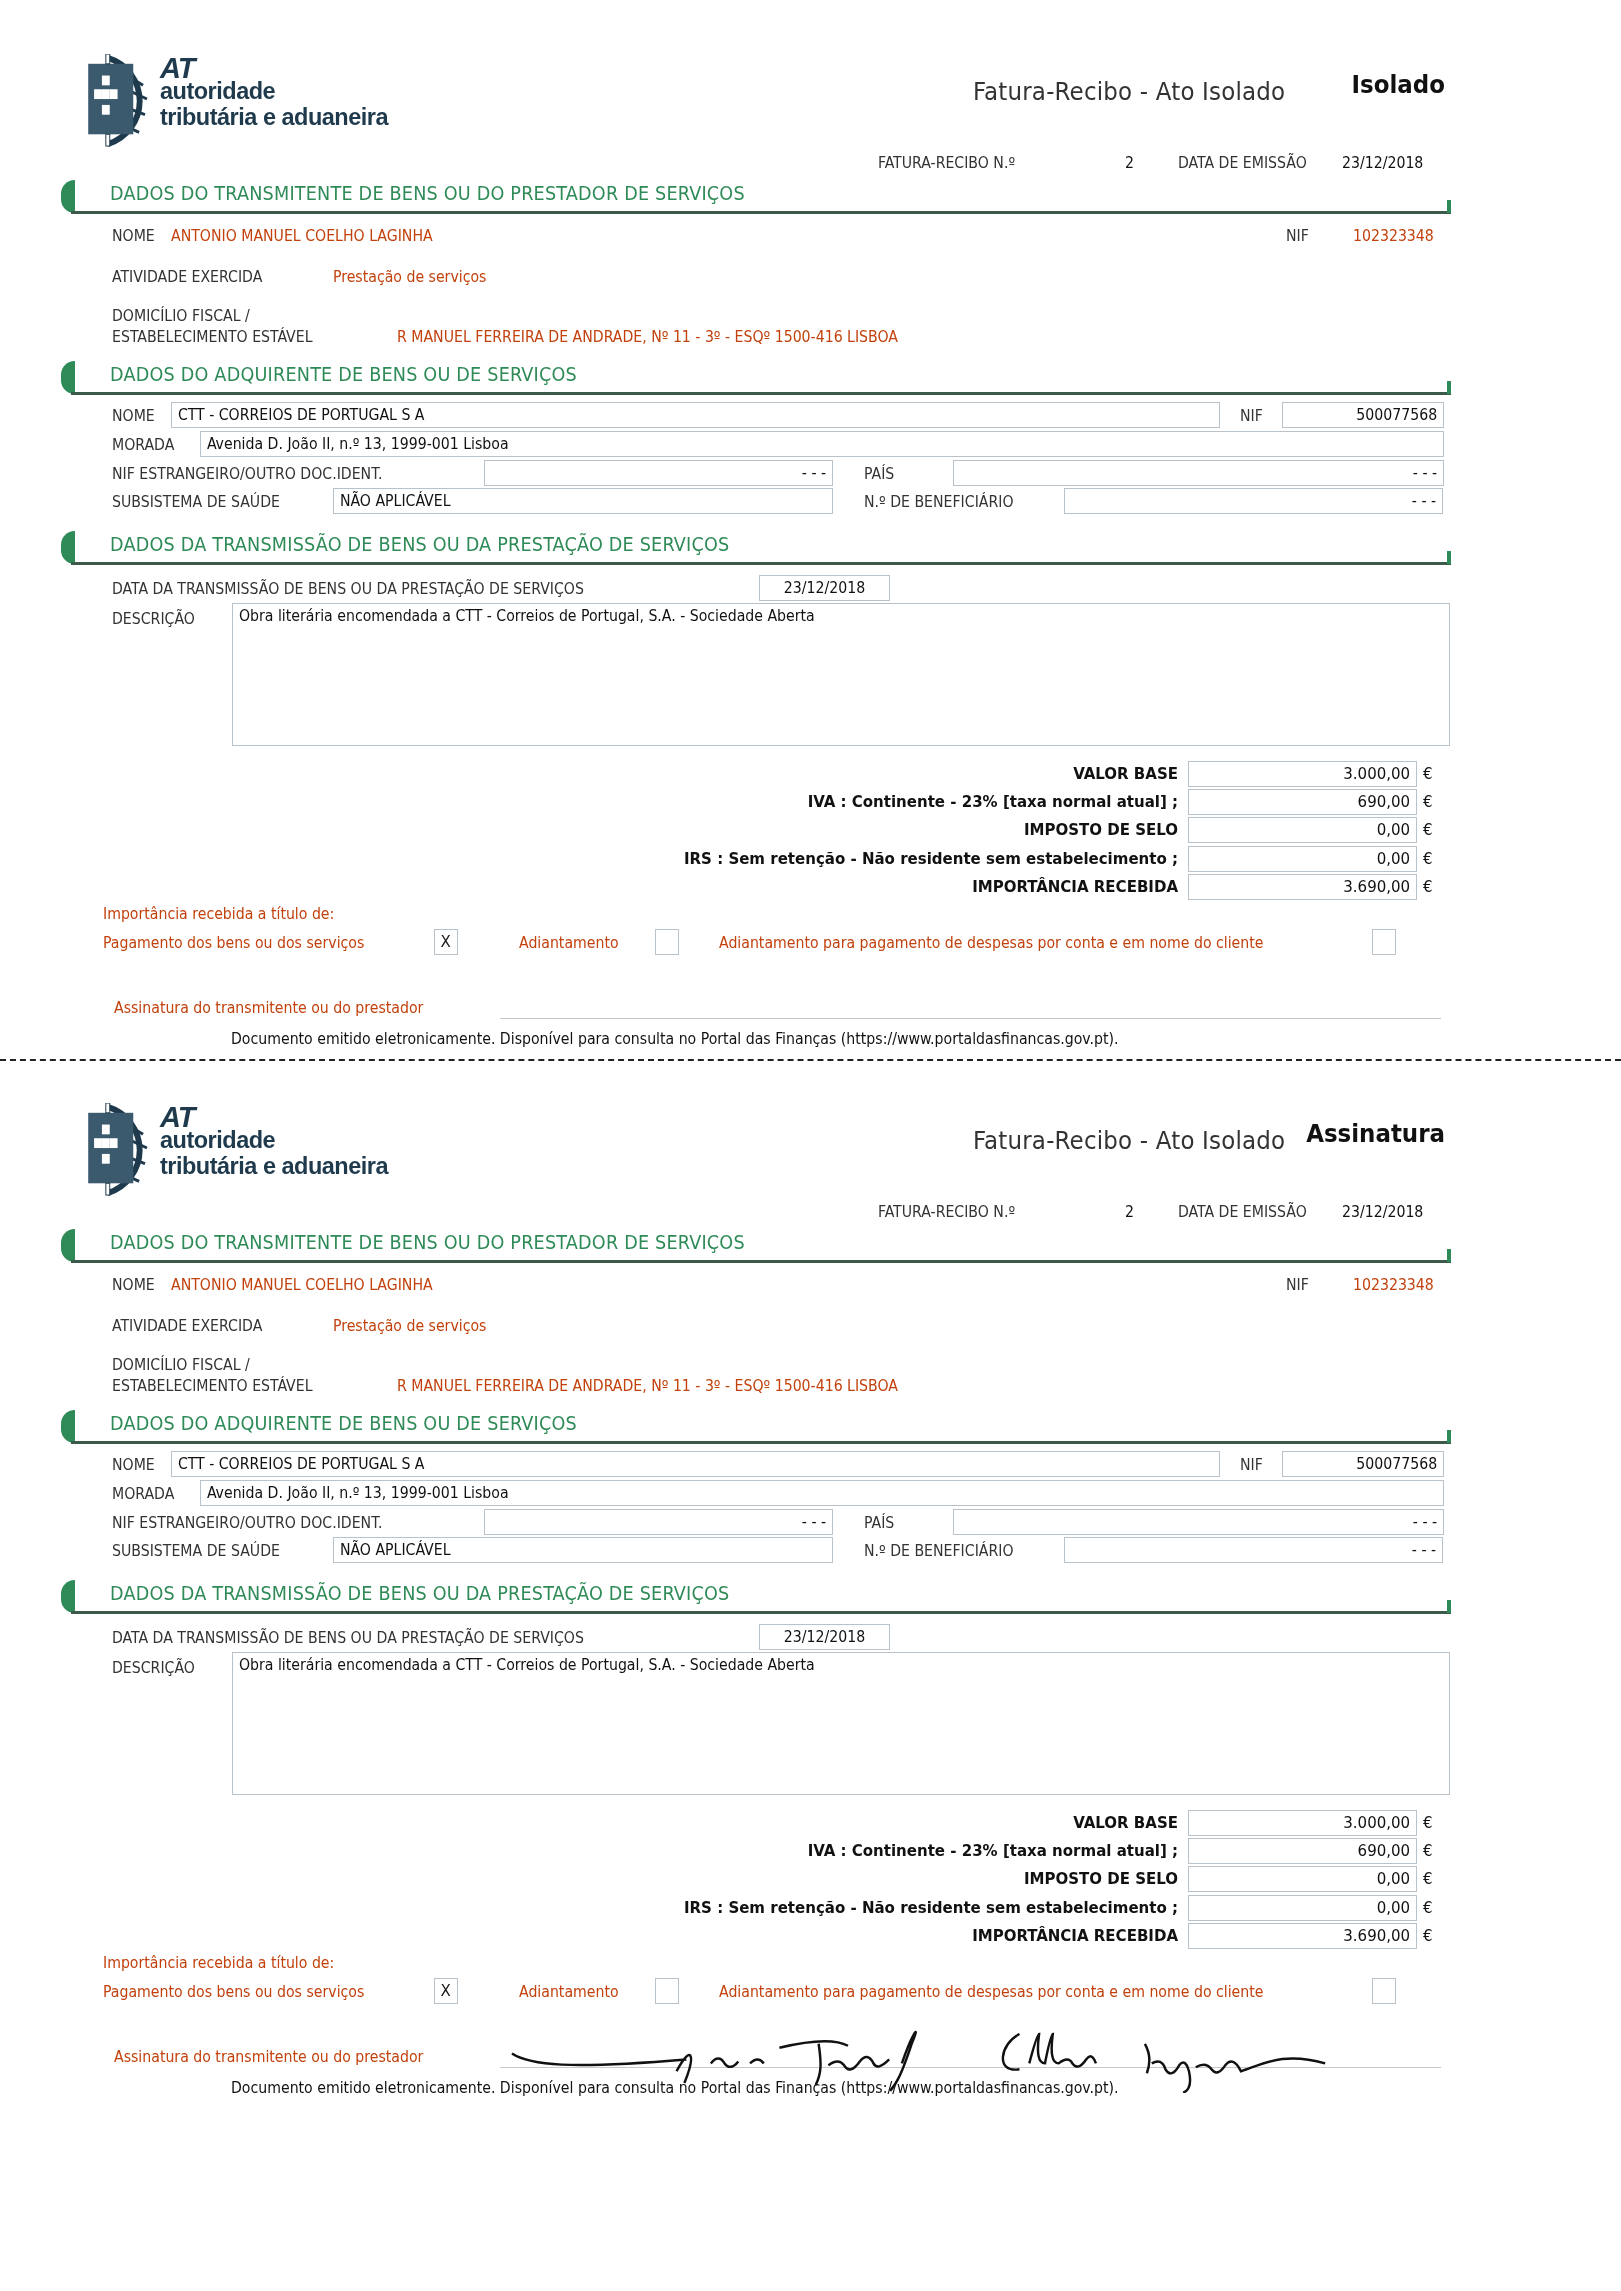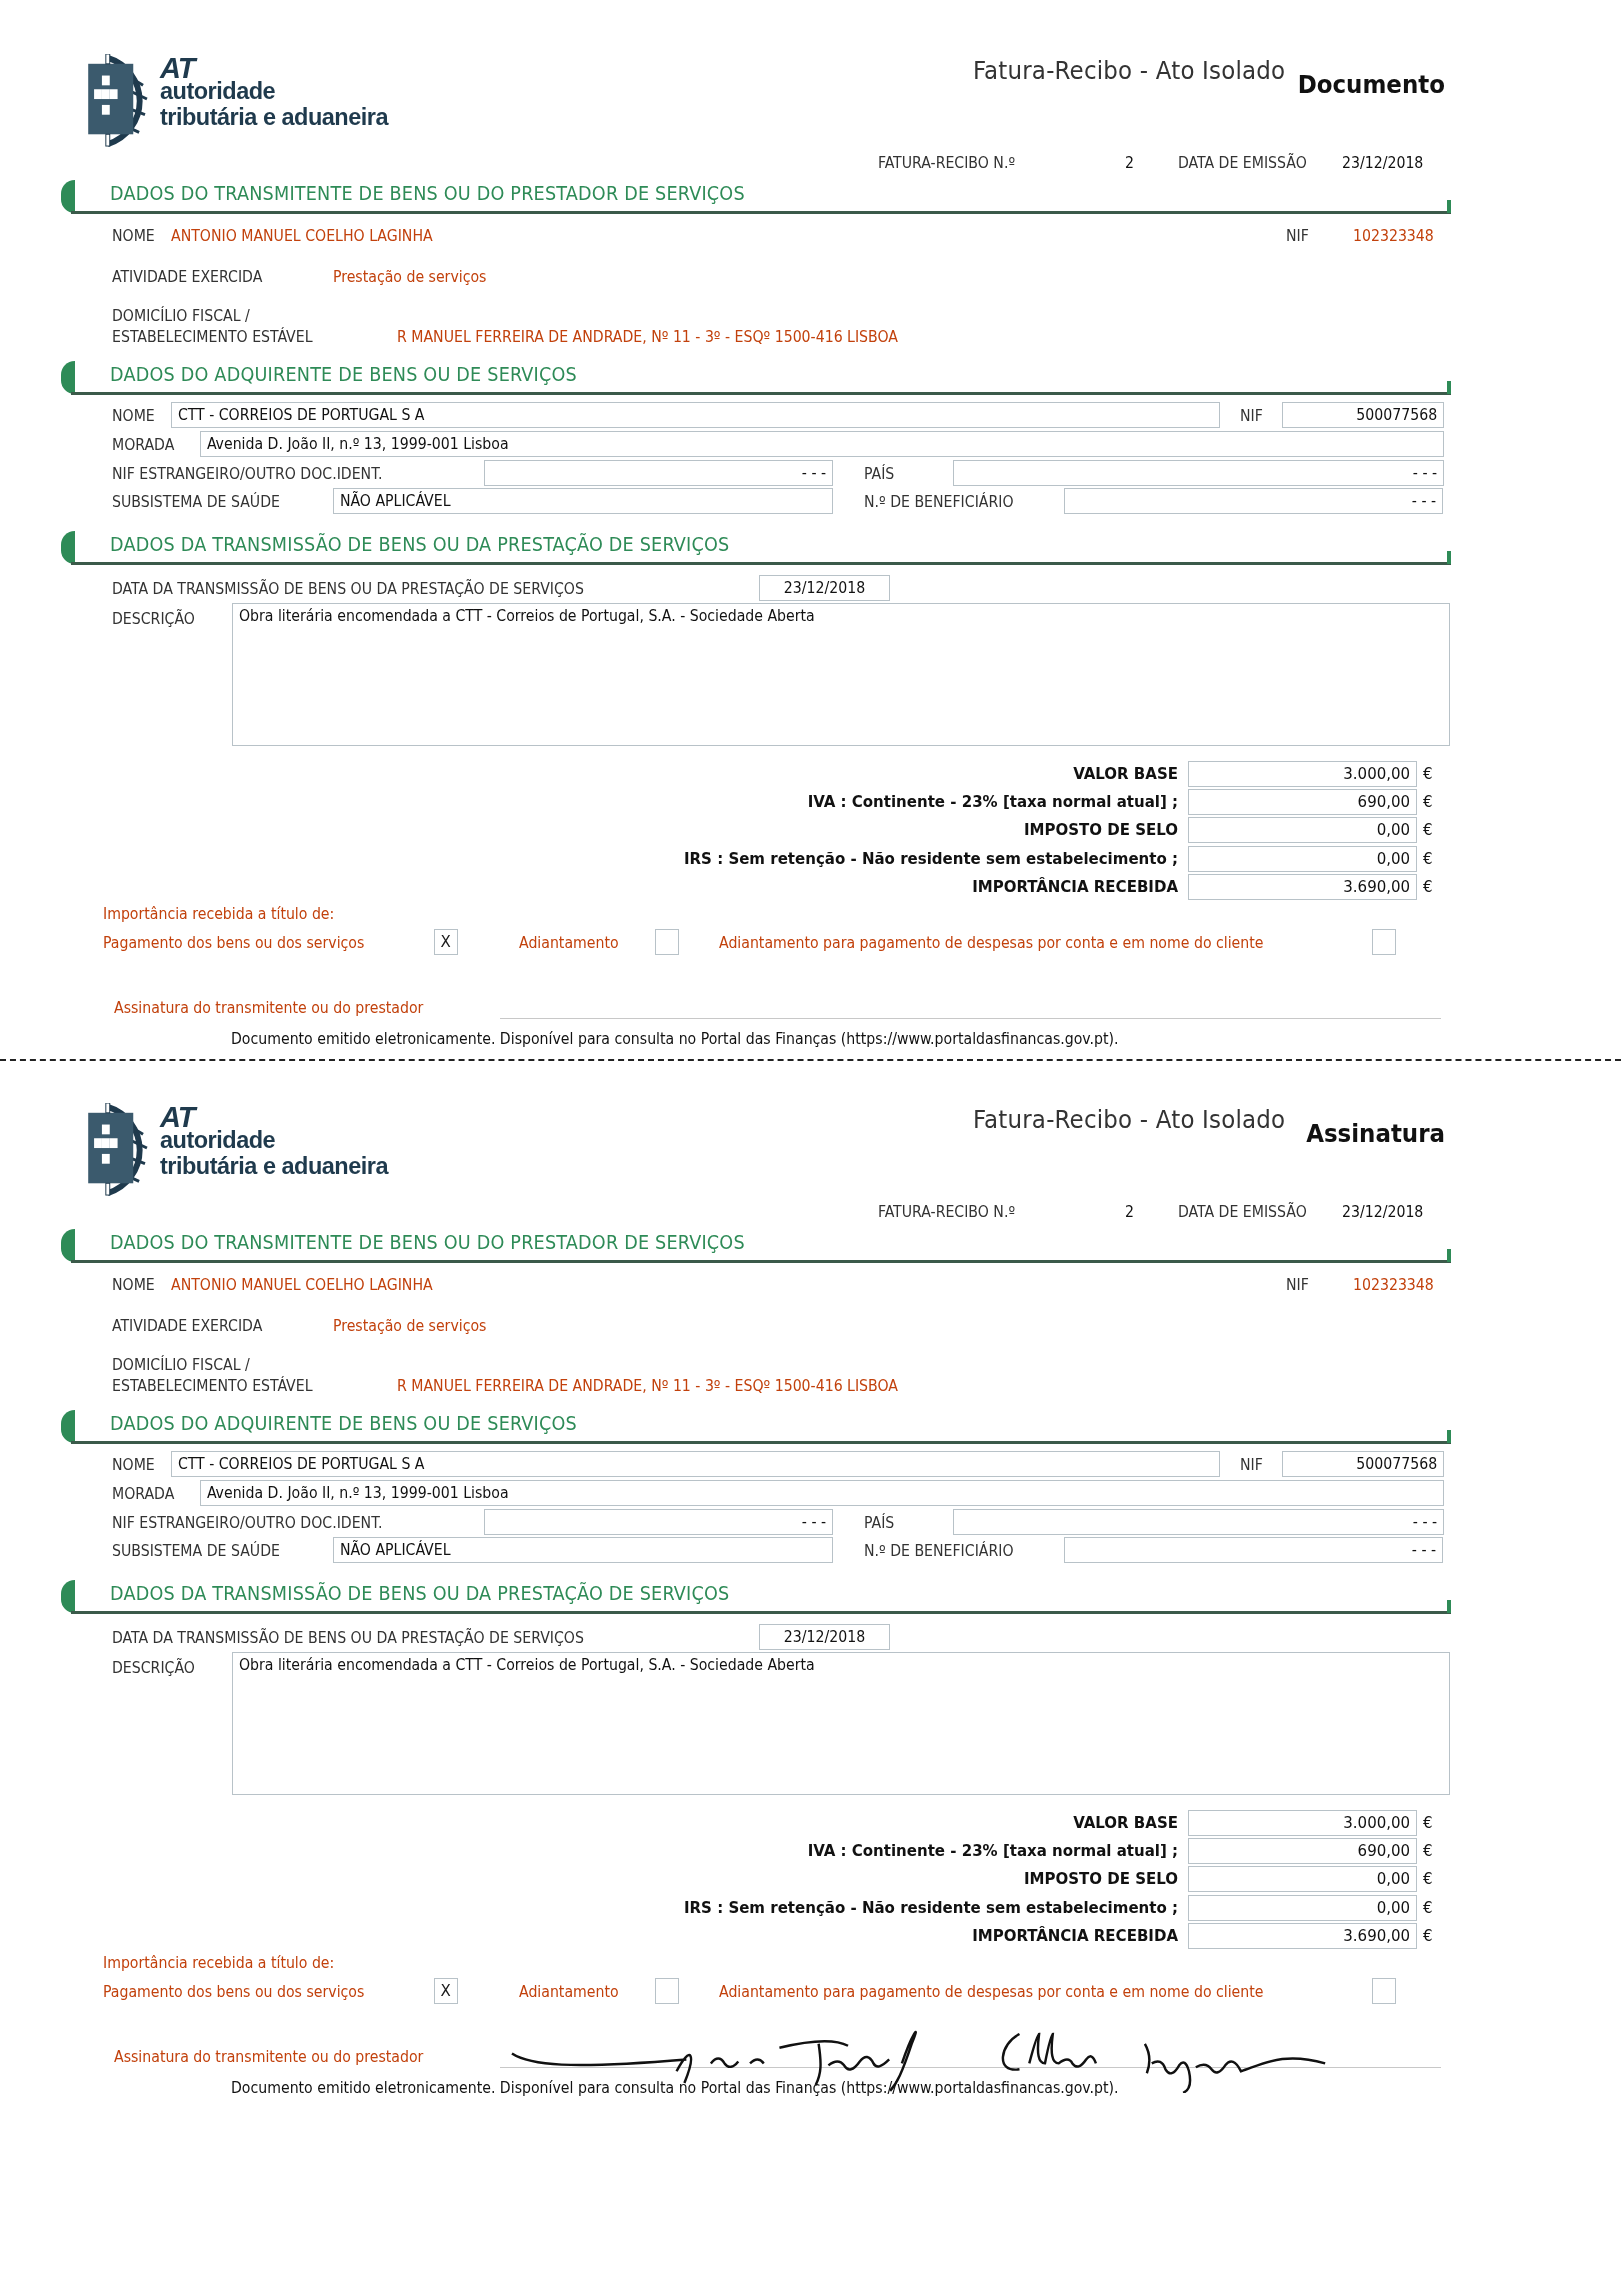--- a/index.html
+++ b/index.html
@@ -8,21 +8,21 @@
   .copy { position:absolute; left:0; width:1621px; height:1054px; }
   .copy.c1 { top:0; }
   .copy.c2 { top:1049px; }
   .abs { position:absolute; }
   
   .logo { left:86px; top:54px; width:372px; height:98px; }
   .logo svg { position:absolute; left:0; top:0; }
   .logo .at { position:absolute; left:74px; top:-2px; font:italic bold 29px "Liberation Sans", sans-serif; color:#1f3a4d; letter-spacing:-1px; }
   .logo .l1 { position:absolute; left:74px; top:23.5px; font:bold 23.5px "Liberation Sans", sans-serif; color:#1f3a4d; letter-spacing:-0.5px; }
   .logo .l2 { position:absolute; left:74px; top:50px; font:bold 23.5px "Liberation Sans", sans-serif; color:#1f3a4d; letter-spacing:-0.5px; }
-  .doc-title { left:973px; top:55px; font-size:25.5px; color:#333; letter-spacing:0.2px; }
+  .doc-title { left:973px; top:76px; font-size:25.5px; color:#333; letter-spacing:0.2px; }
   .copy-label { right:176px; top:69px; font-size:25.5px; font-weight:bold; color:#111; }
   .meta { font-size:15.7px; color:#333; }
   
   .sec { left:61px; width:1390px; height:35px; }
   .sec .tab { position:absolute; left:0; top:2px; width:13.7px; height:33px; background:#2e8b57; border-radius:13.7px 0 0 13.7px; }
   .sec .title { position:absolute; left:49px; top:3.9px; font-size:19.6px; color:#2e8b57; letter-spacing:0.2px; }
   .sec .rule { position:absolute; left:9.8px; right:0; top:33px; height:2.9px; background:#3b5a4a; }
   .sec .end { position:absolute; right:0; top:21.6px; width:3.9px; height:13.7px; background:#2e8b57; }
   .lbl { font-size:15.7px; color:#333; }
   .val { font-size:15.7px; color:#c2410c; }
@@ -51,21 +51,21 @@
       <rect x="16" y="52" width="8" height="10" fill="#fff"></rect>
       <rect x="20" y="0" width="4" height="10" fill="#fff" stroke="#1f3a4d" stroke-width="1"></rect>
       <rect x="20" y="82" width="4" height="12" fill="#fff" stroke="#1f3a4d" stroke-width="1"></rect>
     </svg>
     <span class="at">AT</span>
     <span class="l1">autoridade</span>
     <span class="l2">tributária e aduaneira</span>
   </div>
 
   <div class="abs doc-title">Fatura-Recibo - Ato Isolado</div>
-  <div class="abs copy-label">Documento</div>
+  <div class="abs copy-label">Isolado</div>
 
   <div class="abs meta" style="left:878px; top:153px;">FATURA-RECIBO N.º</div>
   <div class="abs meta" style="left:1125px; top:153px; color:#111;">2</div>
   <div class="abs meta" style="left:1178px; top:153px;">DATA DE EMISSÃO</div>
   <div class="abs meta" style="left:1342px; top:153px; color:#111;">23/12/2018</div>
 
   <div class="abs sec" style="top:178px;">
     <div class="tab"></div>
     <div class="title">DADOS DO TRANSMITENTE DE BENS OU DO PRESTADOR DE SERVIÇOS</div>
     <div class="rule"></div>

